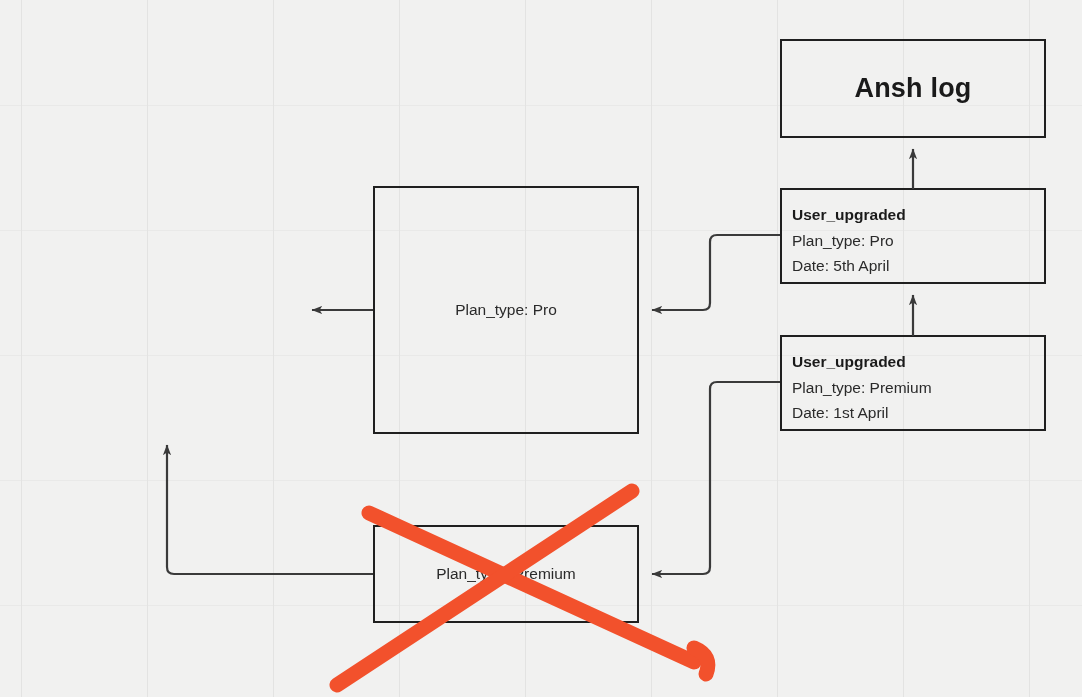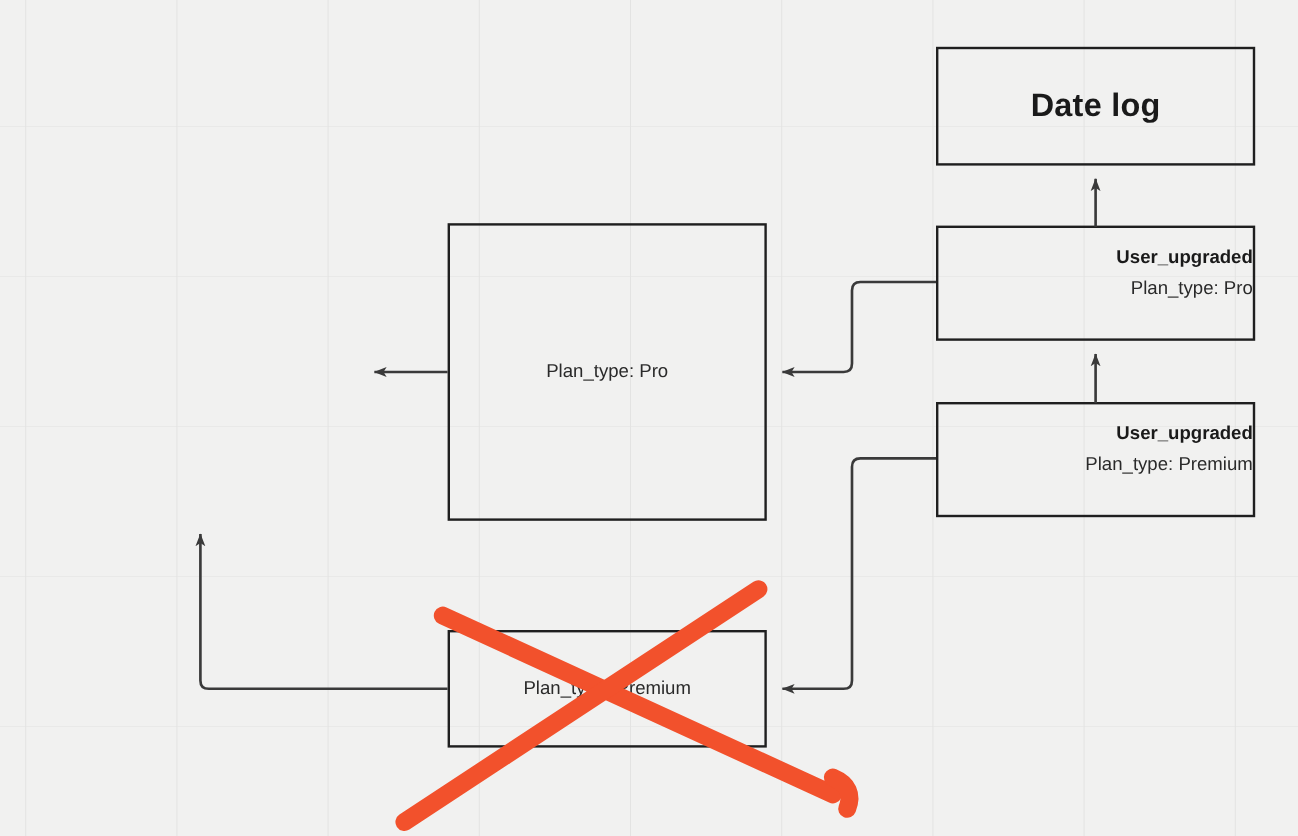--- a/index.html
+++ b/index.html
@@ -39,21 +39,20 @@
   }
   #node-eventlog .label {
     font-size: 27px;
     font-weight: bold;
     color: #1a1a1a;
     letter-spacing: 0.2px;
   }
   .event-node {
     display: block;
     padding: 12px 0 0 10px;
-    text-align: right;
   }
   .event-node .ev-title {
     font-size: 15.5px;
     font-weight: bold;
     color: #1a1a1a;
     line-height: 1.65;
     white-space: nowrap;
   }
   .event-node .ev-line {
     font-size: 15.5px;
@@ -114,31 +113,33 @@
 
   <div class="node" id="node-plan-pro" style="left:373px; top:186px; width:266px; height:248px;">
     <span class="label">Plan_type: Pro</span>
   </div>
 
   <div class="node" id="node-plan-premium" style="left:373px; top:525px; width:266px; height:98px;">
     <span class="label">Plan_type: Premium</span>
   </div>
 
   <div class="node" id="node-eventlog" style="left:780px; top:39px; width:266px; height:99px;">
-    <span class="label">Date log</span>
+    <span class="label">Ansh log</span>
   </div>
 
   <div class="node event-node" id="node-event-pro" style="left:780px; top:188px; width:266px; height:96px;">
     <div class="ev-title">User_upgraded</div>
     <div class="ev-line">Plan_type: Pro</div>
+    <div class="ev-line">Date: 5th April</div>
   </div>
 
   <div class="node event-node" id="node-event-premium" style="left:780px; top:335px; width:266px; height:96px;">
     <div class="ev-title">User_upgraded</div>
     <div class="ev-line">Plan_type: Premium</div>
+    <div class="ev-line">Date: 1st April</div>
   </div>
 
   <svg class="overlay annot" viewBox="0 0 1082 697">
 
     <path class="cross-stroke" d="M369,513 L694,662"></path>
     <path class="cross-stroke" d="M694,648 Q713,656 706,674"></path>
 
     <path class="cross-stroke" d="M337,685 L632,491"></path>
   </svg>
 

